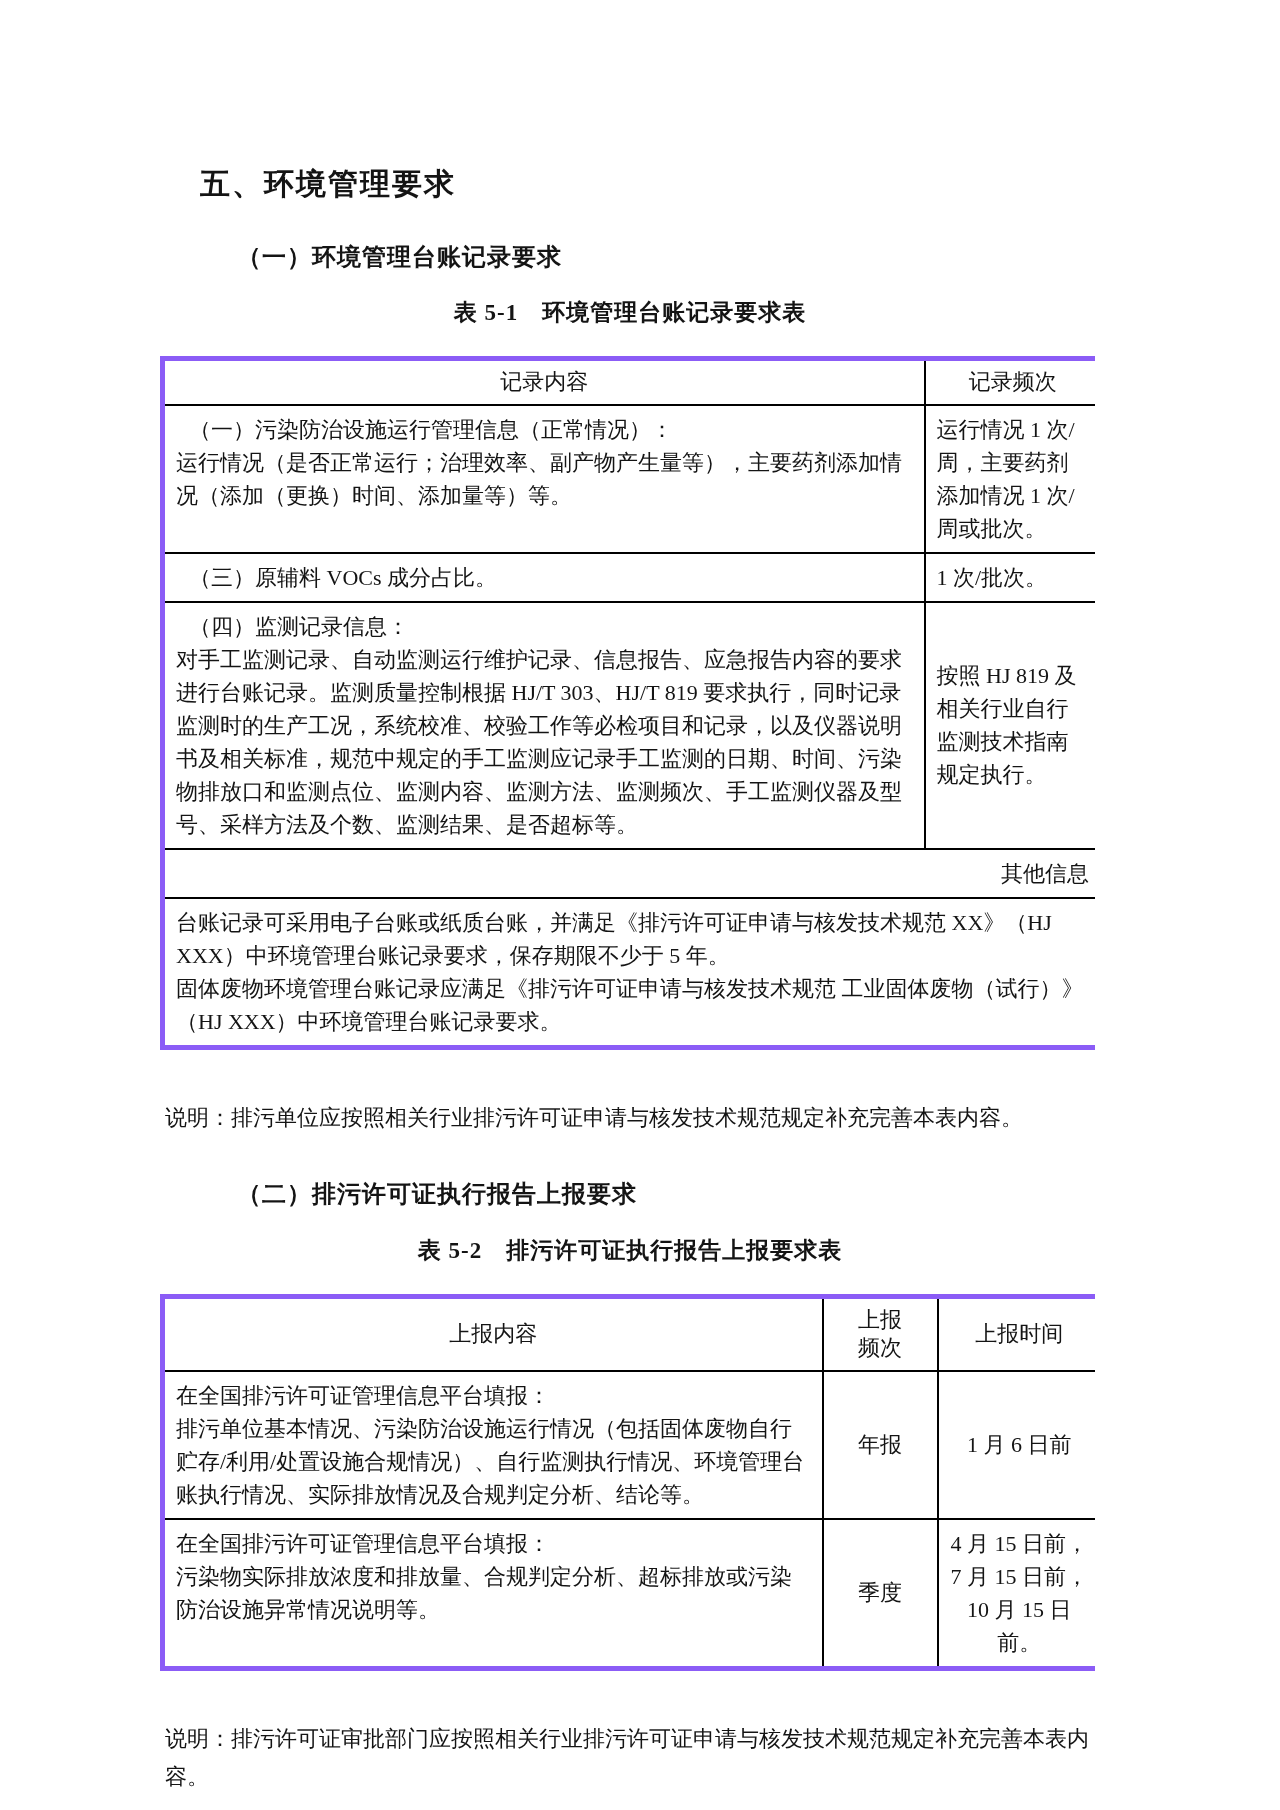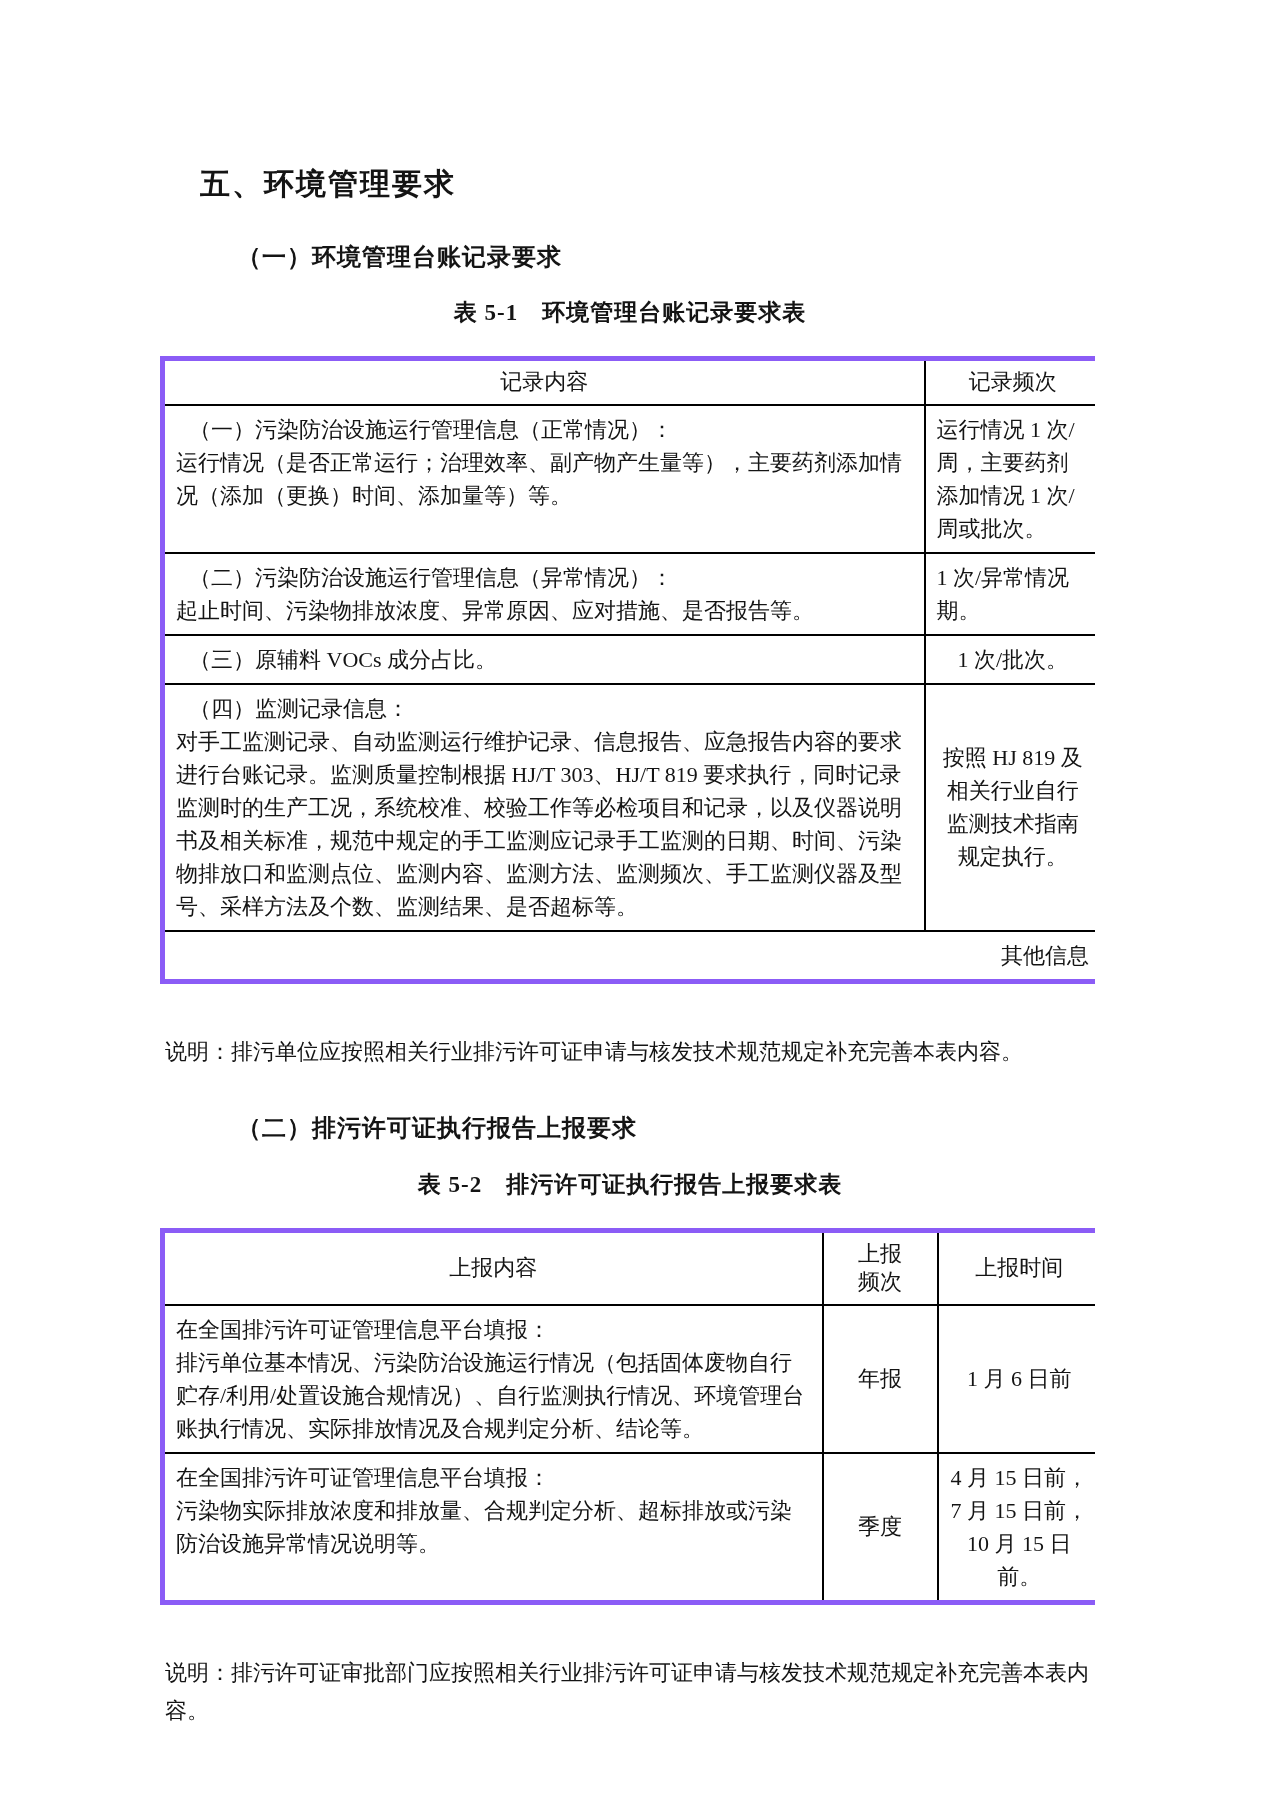--- a/index.html
+++ b/index.html
@@ -51,21 +51,21 @@
     vertical-align:top;
   }
   table.doc{border:5px solid #8b5cf6;}
   table.doc th{
     text-align:center;
     vertical-align:middle;
     line-height:1.3;
   }
   .pre{white-space:pre-line;}
   .indent{text-indent:13px;}
-  .vmid{vertical-align:middle !important;text-align:center;}
+  .vmid{vertical-align:middle !important;}
   .ctr{text-align:center;}
   .other-head{
     font-weight:700;
     text-align:right;
     vertical-align:middle;
   }
   .t1-h{height:46px;}
   .t2-h{height:58px;}
   .note{
     margin:49px 0 0 165px;
@@ -94,35 +94,34 @@
         <tr class="t1-h">
       <th>记录内容</th>
       <th>记录频次</th>
     </tr>
     <tr>
       <td class="pre indent">（一）污染防治设施运行管理信息（正常情况）：
 运行情况（是否正常运行；治理效率、副产物产生量等），主要药剂添加情况（添加（更换）时间、添加量等）等。</td>
       <td class="pre">运行情况 1 次/周，主要药剂添加情况 1 次/周或批次。</td>
     </tr>
     <tr>
-      <td class="pre indent">（二）污染防治设施运行管理信息（异常情况）：
-起止时间、污染物排放浓度、异常原因、应对措施、是否报告等。</td>
-      <td class="pre">1 次/异常情况期。</td>
-    </tr>
-    <tr>
       <td class="pre indent">（三）原辅料 VOCs 成分占比。</td>
       <td class="pre vmid">1 次/批次。</td>
     </tr>
     <tr>
       <td class="pre indent">（四）监测记录信息：
 对手工监测记录、自动监测运行维护记录、信息报告、应急报告内容的要求进行台账记录。监测质量控制根据 HJ/T 303、HJ/T 819 要求执行，同时记录监测时的生产工况，系统校准、校验工作等必检项目和记录，以及仪器说明书及相关标准，规范中规定的手工监测应记录手工监测的日期、时间、污染物排放口和监测点位、监测内容、监测方法、监测频次、手工监测仪器及型号、采样方法及个数、监测结果、是否超标等。</td>
       <td class="pre vmid">按照 HJ 819 及相关行业自行监测技术指南规定执行。</td>
     </tr>
     <tr>
       <td class="other-head" colspan="2">其他信息</td>
+    </tr>
+    <tr>
+      <td class="pre" colspan="2">台账记录可采用电子台账或纸质台账，并满足《排污许可证申请与核发技术规范 XX》（HJ XXX）中环境管理台账记录要求，保存期限不少于 5 年。
+固体废物环境管理台账记录应满足《排污许可证申请与核发技术规范 工业固体废物（试行）》（HJ XXX）中环境管理台账记录要求。</td>
     </tr>
   </tbody>
     </table>
 
   <div class="note">说明：排污单位应按照相关行业排污许可证申请与核发技术规范规定补充完善本表内容。</div>
 
   <h2 class="h-sub">（二）排污许可证执行报告上报要求</h2>
 
   <div class="tbl-caption">表 5-2　排污许可证执行报告上报要求表</div>
 

